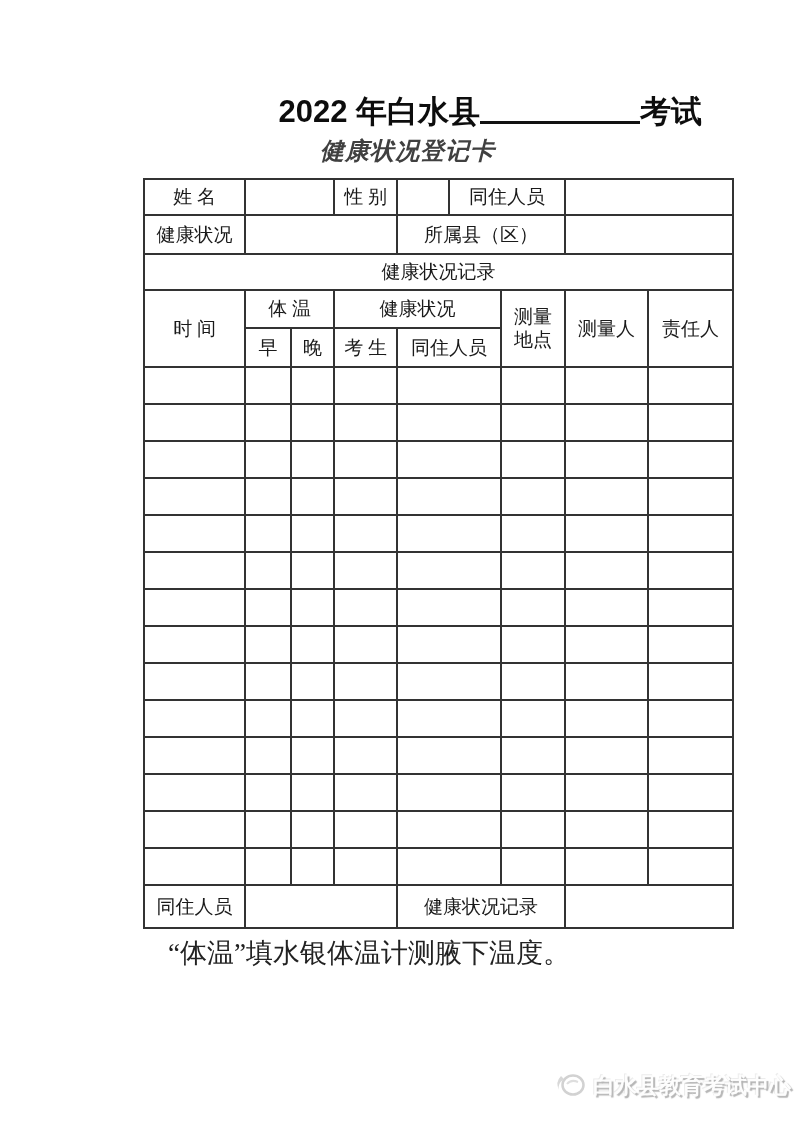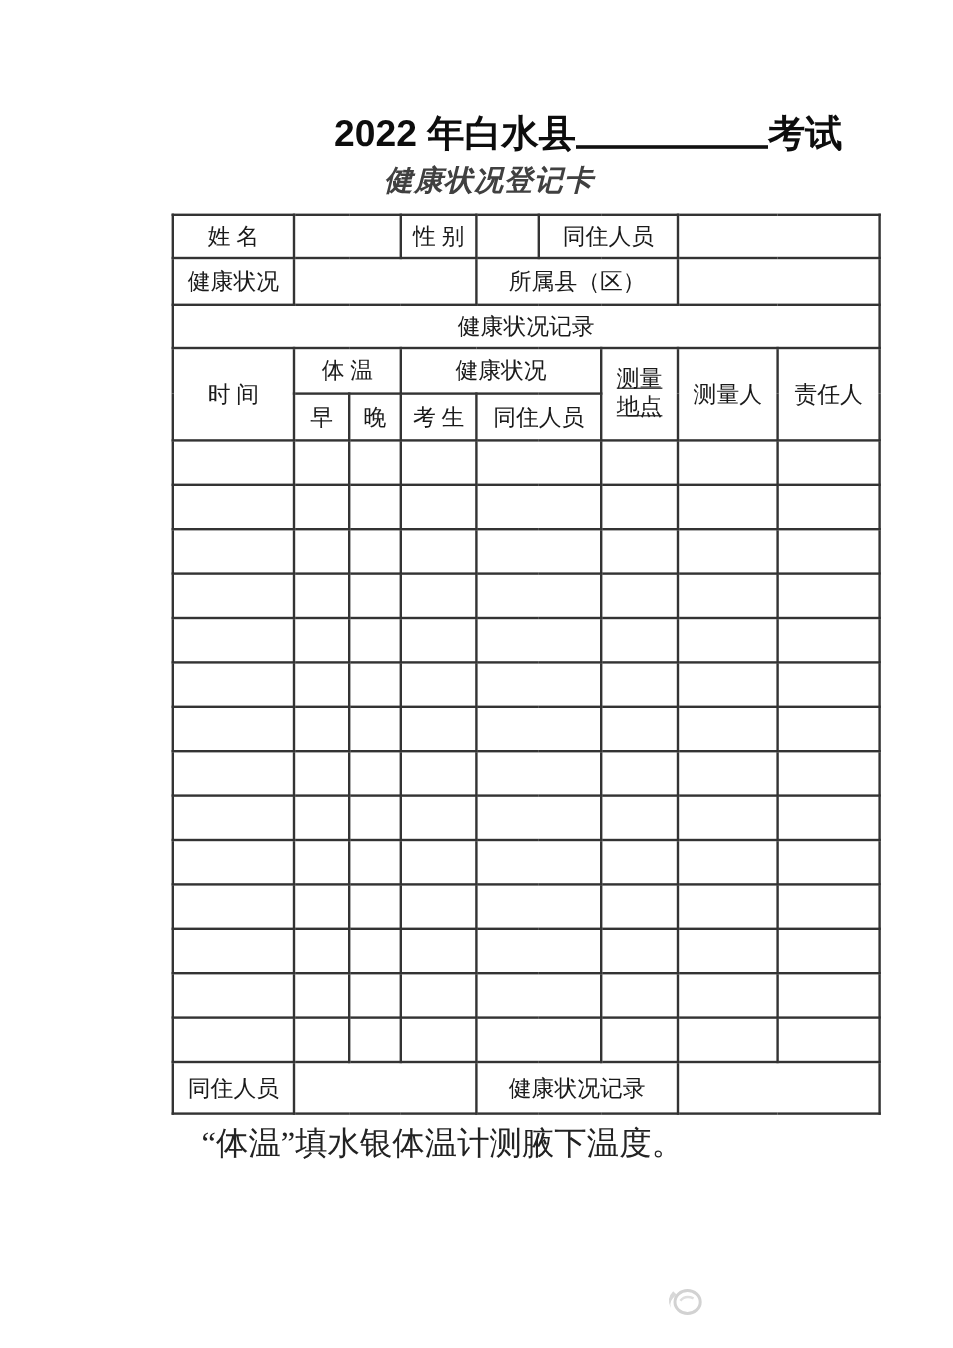--- a/index.html
+++ b/index.html
@@ -68,21 +68,21 @@
     overflow: hidden;
     white-space: nowrap;
   }
   tr.row-basic1   { height: 36px; }
   tr.row-basic2   { height: 39px; }
   tr.row-section  { height: 36px; border-radius: 15px; }
   tr.row-head-a   { height: 38px; }
   tr.row-head-b   { height: 39px; }
   tr.row-record   { height: 37px; }
   tr.row-footer   { height: 43px; }
-  .two-line span { display: block; line-height: 1.2; text-decoration: underline; }
+  .two-line span { display: block; line-height: 1.2; }
   .footnote {
     position: absolute;
     top: 939px;
     left: 168px;
     font-family: "Liberation Serif", serif;
     font-size: 27px;
     line-height: 28px;
     color: #222222;
     white-space: nowrap;
   }
@@ -316,13 +316,14 @@
 <div class="footnote">“体温”填水银体温计测腋下温度。</div>
 
 <div class="watermark">
   <span>
     <svg width="34" height="28" viewBox="0 0 34 28">
       <ellipse cx="21" cy="15" rx="10.5" ry="9.5" fill="none" stroke="#d2d2d2" stroke-width="2.5"></ellipse>
       <path d="M9 6 Q3 12 7 20 Q5 14 12 9 Z" fill="#d8d8d8"></path>
       <path d="M15 14 Q19 9 26 12" fill="none" stroke="#dedede" stroke-width="2"></path>
     </svg>
   </span>
+  <span class="watermark-text">白水县教育考试中心</span>
 </div>
 
 </body></html>

